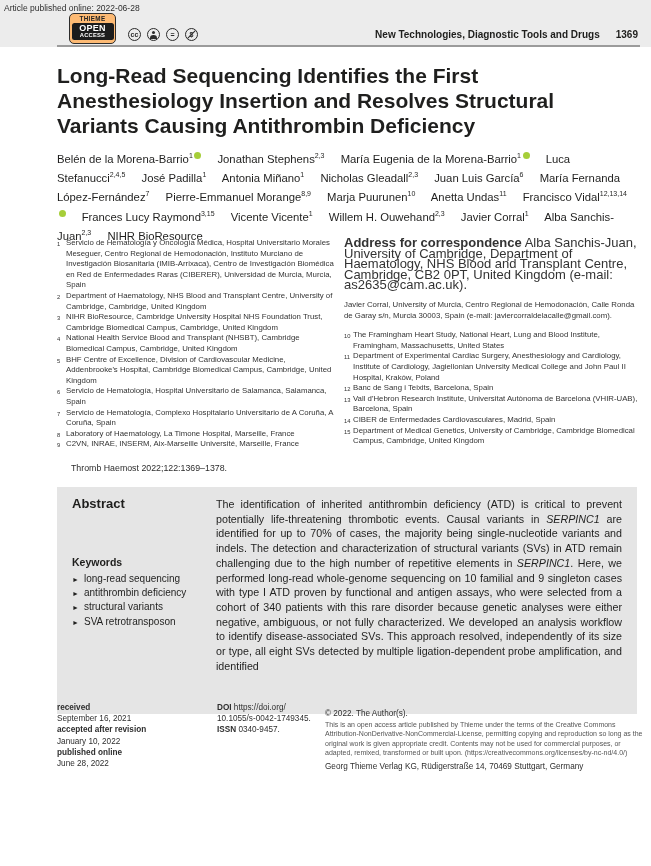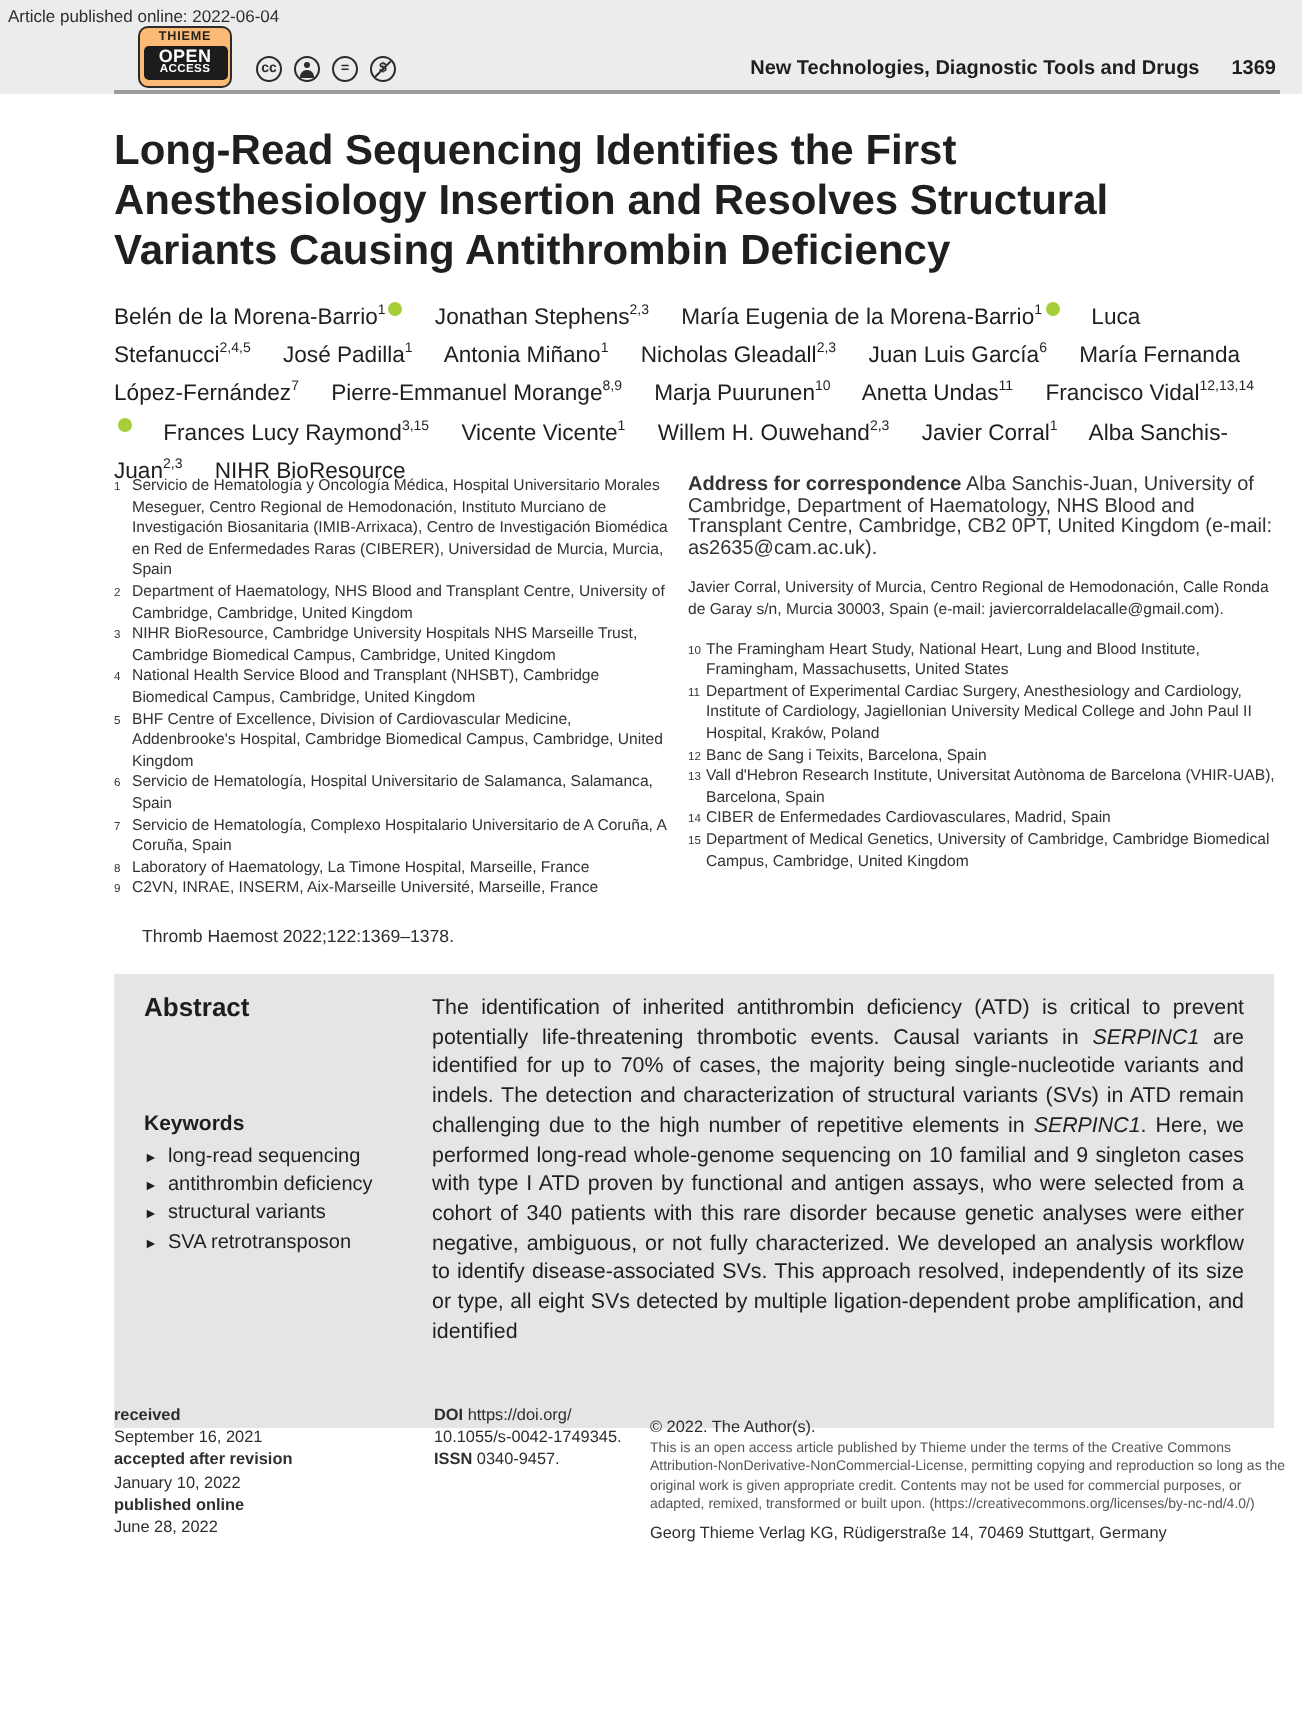--- a/index.html
+++ b/index.html
@@ -36,21 +36,21 @@
   .author sup{font-size:7px;vertical-align:super;}
   .orcid-dot{display:inline-block;width:7px;height:7px;border-radius:50%;background:#a6ce39;
              position:relative;top:-4px;margin-left:1.5px;}
 
   
   .affs{font-size:7.8px;line-height:10.6px;color:#333;}
   .affs-left{position:absolute;left:57px;top:238px;width:278px;}
   .aff{position:relative;padding-left:9px;}
   .aff sup{position:absolute;left:0;top:1px;font-size:5.8px;}
   .right-col{position:absolute;left:344px;top:238px;width:298px;}
-  .corr{font-size:10px;line-height:10.6px;color:#333;}
+  .corr{font-size:13px;line-height:10.6px;color:#333;}
   .b{font-weight:bold;}
   .corr2{font-size:7.8px;line-height:10.6px;color:#333;margin-top:9px;}
   .right-col .affs{margin-top:9px;}
   .journal-ref{position:absolute;left:71px;top:463px;font-size:8.8px;color:#2c2c2c;}
 
   
   .abstract-box{position:absolute;left:57px;top:487px;width:580px;height:227px;background:#e5e5e5;}
   .abs-heading{position:absolute;left:15px;top:9px;font-size:13px;font-weight:bold;}
   .abs-text{position:absolute;left:159px;top:10px;width:406px;font-size:10.7px;line-height:14.7px;
             text-align:justify;color:#1f1f1e;}
@@ -68,21 +68,21 @@
   .license{font-size:7px;line-height:9.4px;color:#555;margin-top:1px;}
   .publisher{font-size:8.2px;line-height:11px;margin-top:3px;width:260px;}
 </style>
 </head>
 <body>
 
 <div class="page">
 
   <div class="header-band"></div>
 
-  <div class="published-note">Article published online: 2022-06-04</div>
+  <div class="published-note">Article published online: 2022-06-28</div>
 
   <div class="logo">
     <div class="logo-brand">THIEME</div>
     <div class="logo-black">
       <div class="logo-open">OPEN</div>
       <div class="logo-access">ACCESS</div>
     </div>
   </div>
 
   <div class="cc-row">
@@ -122,21 +122,21 @@
 
       <div class="aff">
         <sup>1</sup><span>Servicio de Hematología y Oncología Médica, Hospital Universitario Morales Meseguer, Centro Regional de Hemodonación, Instituto Murciano de Investigación Biosanitaria (IMIB-Arrixaca), Centro de Investigación Biomédica en Red de Enfermedades Raras (CIBERER), Universidad de Murcia, Murcia, Spain</span>
       </div>
 
       <div class="aff">
         <sup>2</sup><span>Department of Haematology, NHS Blood and Transplant Centre, University of Cambridge, Cambridge, United Kingdom</span>
       </div>
 
       <div class="aff">
-        <sup>3</sup><span>NIHR BioResource, Cambridge University Hospitals NHS Marseille Trust, Cambridge Biomedical Campus, Cambridge, United Kingdom</span>
+        <sup>3</sup><span>NIHR BioResource, Cambridge University Hospital NHS Foundation Trust, Cambridge Biomedical Campus, Cambridge, United Kingdom</span>
       </div>
 
       <div class="aff">
         <sup>4</sup><span>National Health Service Blood and Transplant (NHSBT), Cambridge Biomedical Campus, Cambridge, United Kingdom</span>
       </div>
 
       <div class="aff">
         <sup>5</sup><span>BHF Centre of Excellence, Division of Cardiovascular Medicine, Addenbrooke's Hospital, Cambridge Biomedical Campus, Cambridge, United Kingdom</span>
       </div>
 

